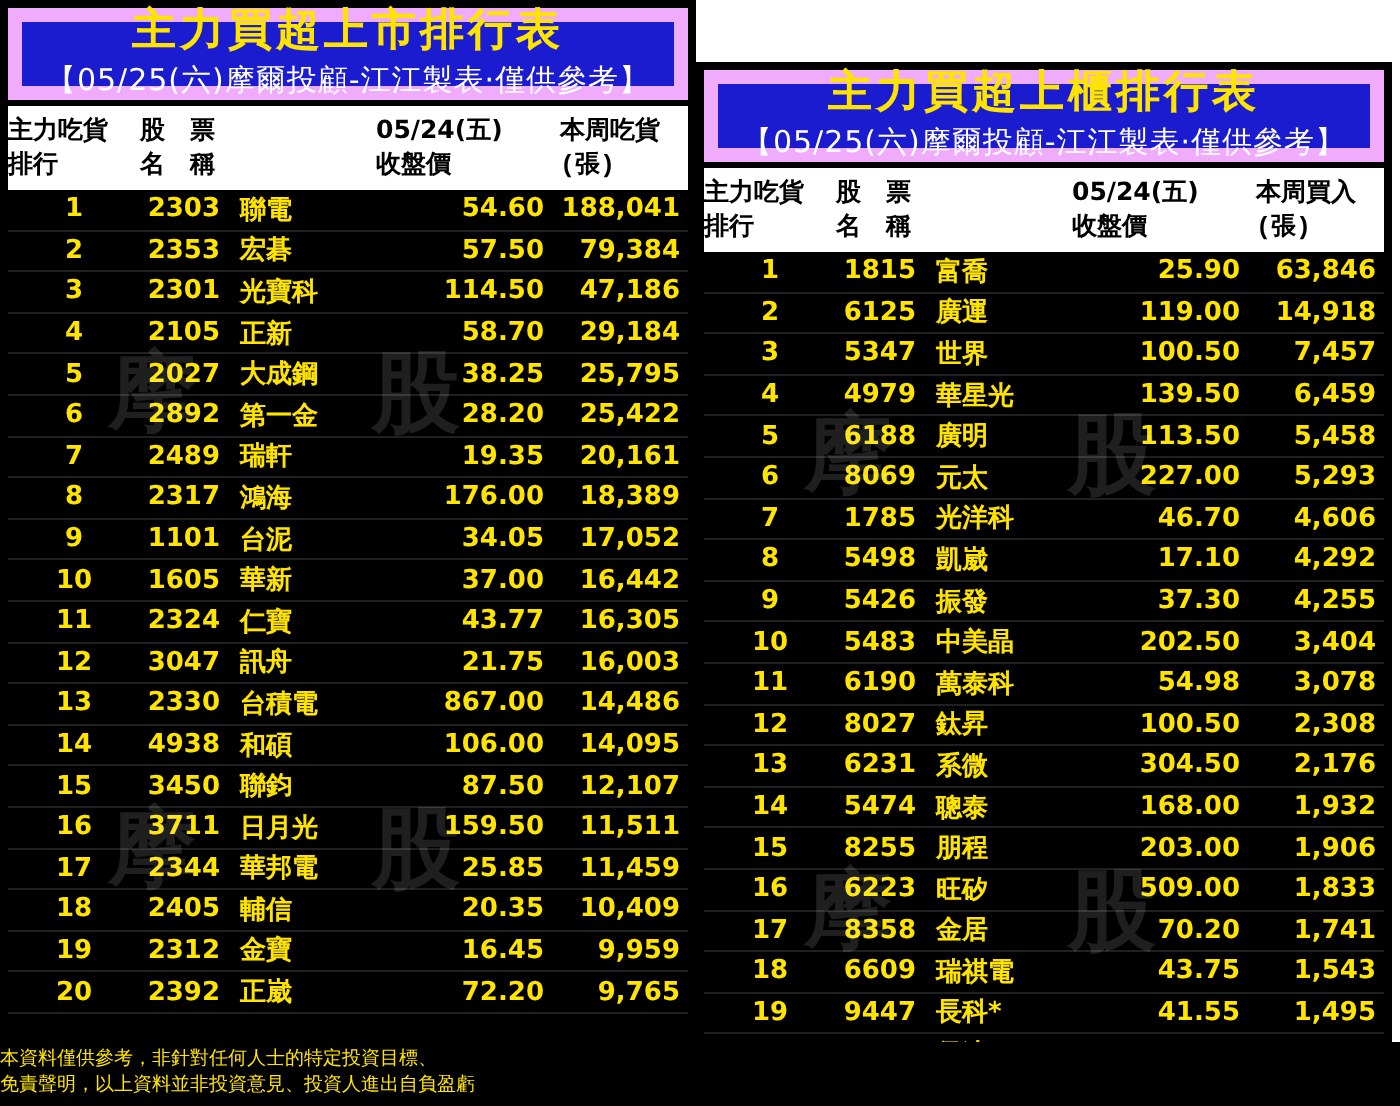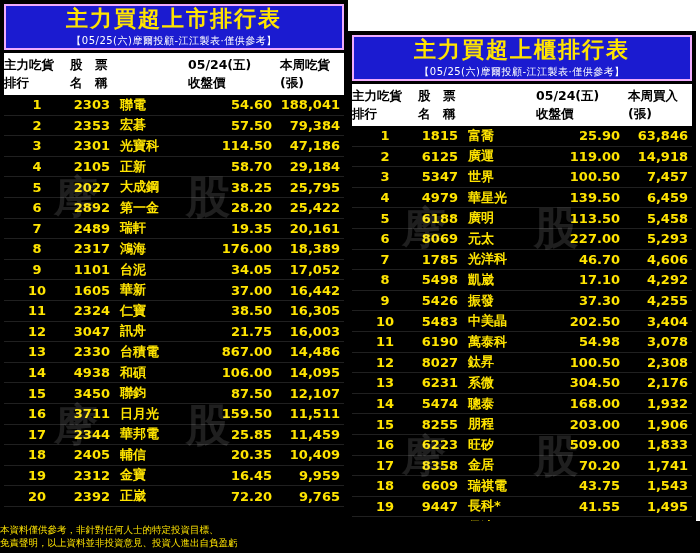--- a/index.html
+++ b/index.html
@@ -15,44 +15,44 @@
     background:#000;box-sizing:border-box;
   }
   .panel.left{left:0;}
   .panel.right{left:348px;margin-top:31px;}
   .divider{position:absolute;left:348px;top:0;width:4px;height:553px;background:#ffffff;}
 
   
   .hdr{
     position:relative;margin:4px 4px 0 4px;height:46px;
     background:#1b1bd0;
-    border:2px solid #f0abfc;
+    border:7px solid #f0abfc;
     box-sizing:border-box;
     display:flex;flex-direction:column;align-items:center;justify-content:center;
   }
   .hdr-title{
     color:#ffe400;font-size:22px;font-weight:bold;letter-spacing:2px;
     font-family:"DejaVu Sans","Liberation Sans",sans-serif;
     line-height:24px;
   }
   .hdr-sub{
-    color:#ffffff;font-size:10px;letter-spacing:0.5px;margin-top:3px;
+    color:#ffffff;font-size:15px;letter-spacing:0.5px;margin-top:3px;
   }
 
   
   .colhdr{
     margin:3px 4px 0 4px;height:42px;background:#ffffff;
     display:flex;align-items:stretch;box-sizing:border-box;
   }
   .ch{
     display:flex;flex-direction:column;align-items:flex-start;justify-content:center;
     color:#000;font-size:12.5px;font-weight:bold;line-height:18px;
     box-sizing:border-box;
   }
-  .ch .l2{font-weight:bold;}
+  .ch .l2{font-weight:bold;font-family:Liberation Mono, monospace;}
   .ch-rank{width:66px;}
   .ch-name{width:118px;}
   .ch-price{width:92px;}
   .ch-vol{width:64px;}
 
   
   .tbl{margin:0 4px;}
   .row{
     display:flex;align-items:center;height:19.6px;
     border-bottom:1px solid #202020;
@@ -187,21 +187,21 @@
           <div class="cell c-rank">10</div>
           <div class="cell c-code">1605</div>
           <div class="cell c-name">華新</div>
           <div class="cell c-price">37.00</div>
           <div class="cell c-vol">16,442</div>
         </div>
         <div class="row">
           <div class="cell c-rank">11</div>
           <div class="cell c-code">2324</div>
           <div class="cell c-name">仁寶</div>
-          <div class="cell c-price">38.50</div>
+          <div class="cell c-price">43.77</div>
           <div class="cell c-vol">16,305</div>
         </div>
         <div class="row">
           <div class="cell c-rank">12</div>
           <div class="cell c-code">3047</div>
           <div class="cell c-name">訊舟</div>
           <div class="cell c-price">21.75</div>
           <div class="cell c-vol">16,003</div>
         </div>
         <div class="row">

